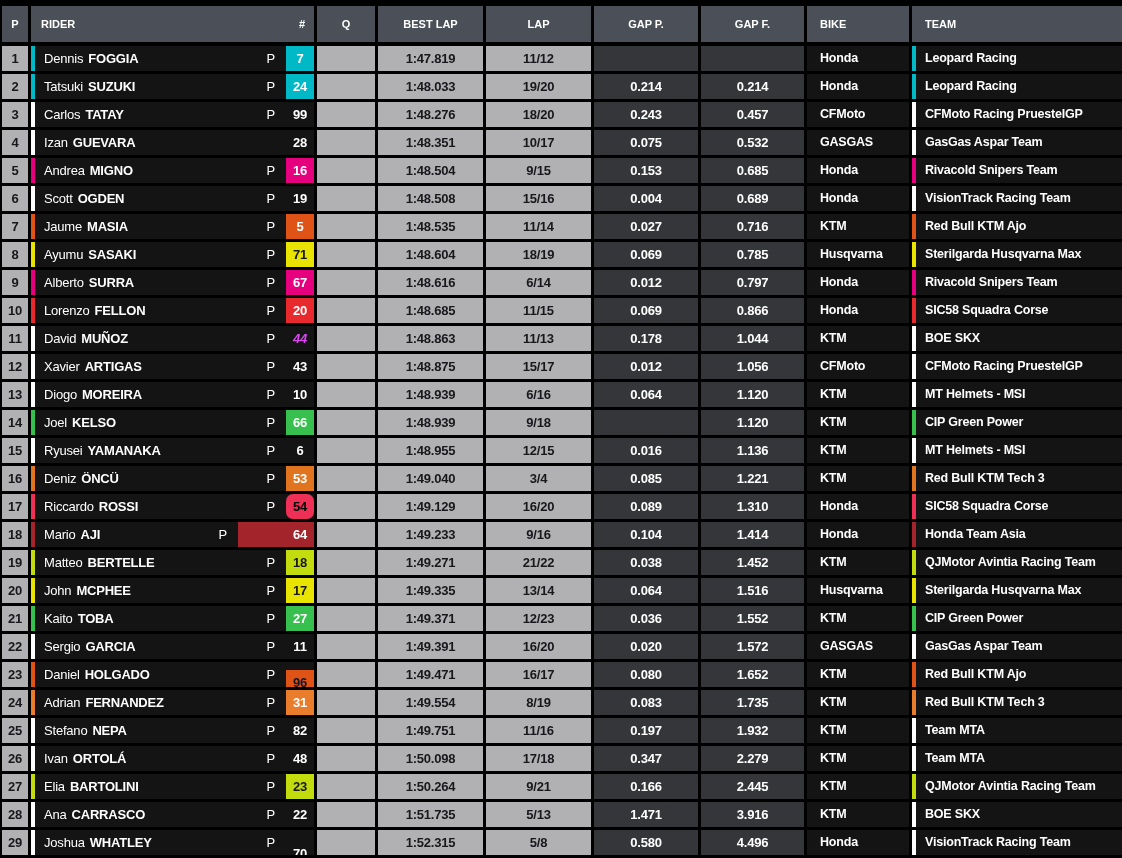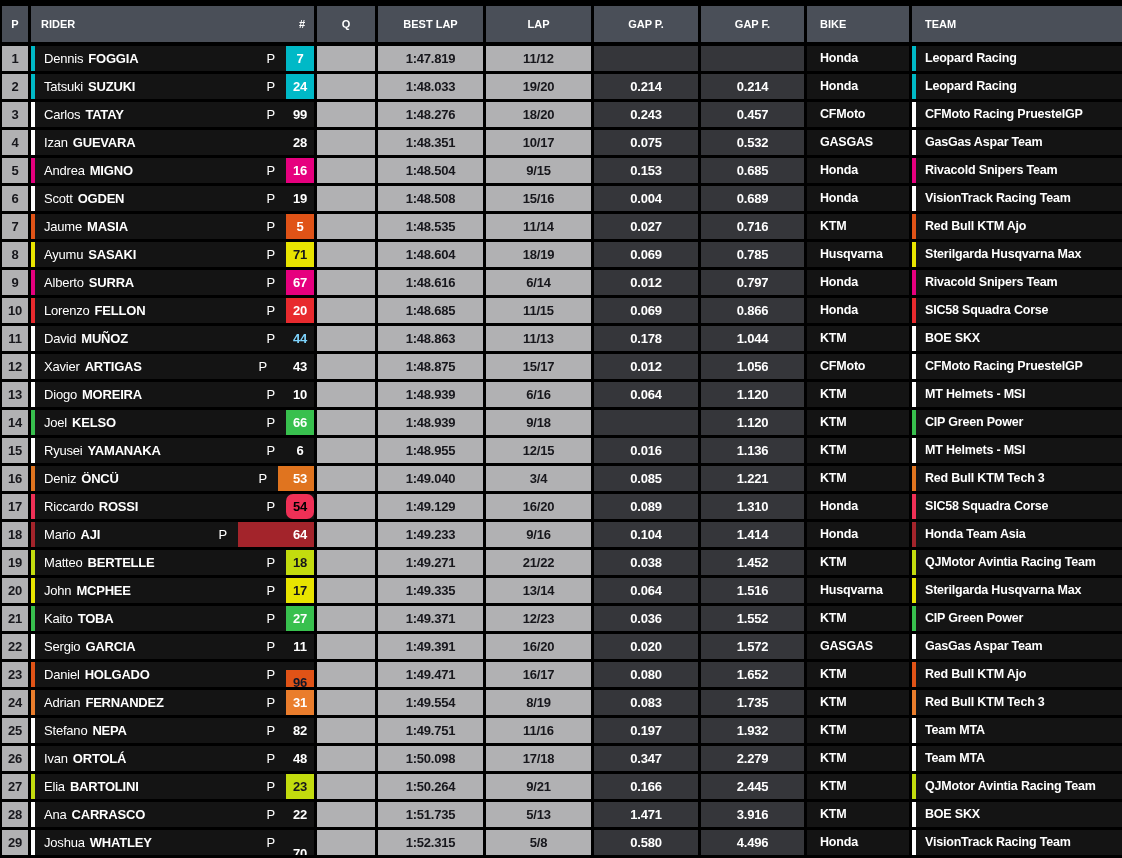--- a/index.html
+++ b/index.html
@@ -282,42 +282,42 @@
         </div>
       </div>
       <div class="row">
         <div class="cell c-pos">11</div>
         <div class="cell c-rider">
           <div class="accent" style="background: rgb(255, 255, 255);"></div>
           <div class="r-first">David</div>
           <div class="r-last">MUÑOZ</div>
           <div class="r-spacer"></div>
           <div class="r-flag">P</div>
-          <div class="r-plate noplate" style="color: #7dd3fc;">44</div>
+          <div class="r-plate noplate" style="color: #d946ef; font-style: italic;">44</div>
         </div>
         <div class="cell c-q"></div>
         <div class="cell c-best">1:48.863</div>
         <div class="cell c-lap">11/13</div>
         <div class="cell c-gapp">0.178</div>
         <div class="cell c-gapf">1.044</div>
         <div class="cell c-bike">KTM</div>
         <div class="cell c-team">
           <div class="accent" style="background: rgb(255, 255, 255);"></div>
           <div class="">BOE SKX</div>
         </div>
       </div>
       <div class="row">
         <div class="cell c-pos">12</div>
         <div class="cell c-rider">
           <div class="accent" style="background: rgb(255, 255, 255);"></div>
           <div class="r-first">Xavier</div>
           <div class="r-last">ARTIGAS</div>
           <div class="r-spacer"></div>
           <div class="r-flag">P</div>
-          <div class="r-plate noplate" style="color: rgb(255, 255, 255); margin-left: 8px;">43</div>
+          <div class="r-plate noplate" style="color: rgb(255, 255, 255);">43</div>
         </div>
         <div class="cell c-q"></div>
         <div class="cell c-best">1:48.875</div>
         <div class="cell c-lap">15/17</div>
         <div class="cell c-gapp">0.012</div>
         <div class="cell c-gapf">1.056</div>
         <div class="cell c-bike">CFMoto</div>
         <div class="cell c-team">
           <div class="accent" style="background: rgb(255, 255, 255);"></div>
           <div class="">CFMoto Racing PruestelGP</div>
@@ -387,21 +387,21 @@
         </div>
       </div>
       <div class="row">
         <div class="cell c-pos">16</div>
         <div class="cell c-rider">
           <div class="accent" style="background: rgb(224, 116, 31);"></div>
           <div class="r-first">Deniz</div>
           <div class="r-last">ÖNCÜ</div>
           <div class="r-spacer"></div>
           <div class="r-flag">P</div>
-          <div class="r-plate" style="background: rgb(224, 116, 31); color: rgb(255, 255, 255); padding-left: 8px;">53</div>
+          <div class="r-plate" style="background: rgb(224, 116, 31); color: rgb(255, 255, 255);">53</div>
         </div>
         <div class="cell c-q"></div>
         <div class="cell c-best">1:49.040</div>
         <div class="cell c-lap">3/4</div>
         <div class="cell c-gapp">0.085</div>
         <div class="cell c-gapf">1.221</div>
         <div class="cell c-bike">KTM</div>
         <div class="cell c-team">
           <div class="accent" style="background: rgb(224, 116, 31);"></div>
           <div class="">Red Bull KTM Tech 3</div>

